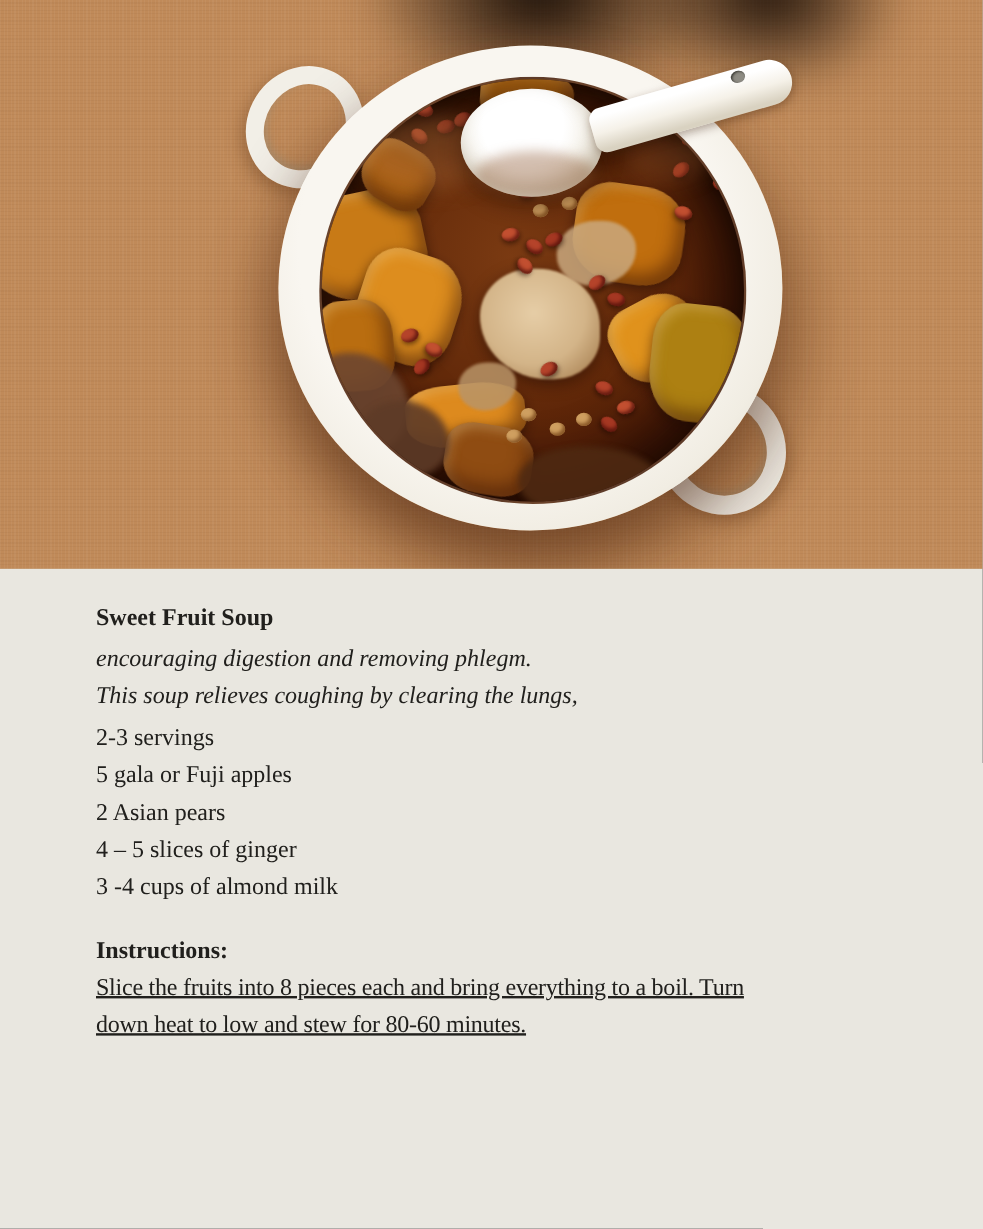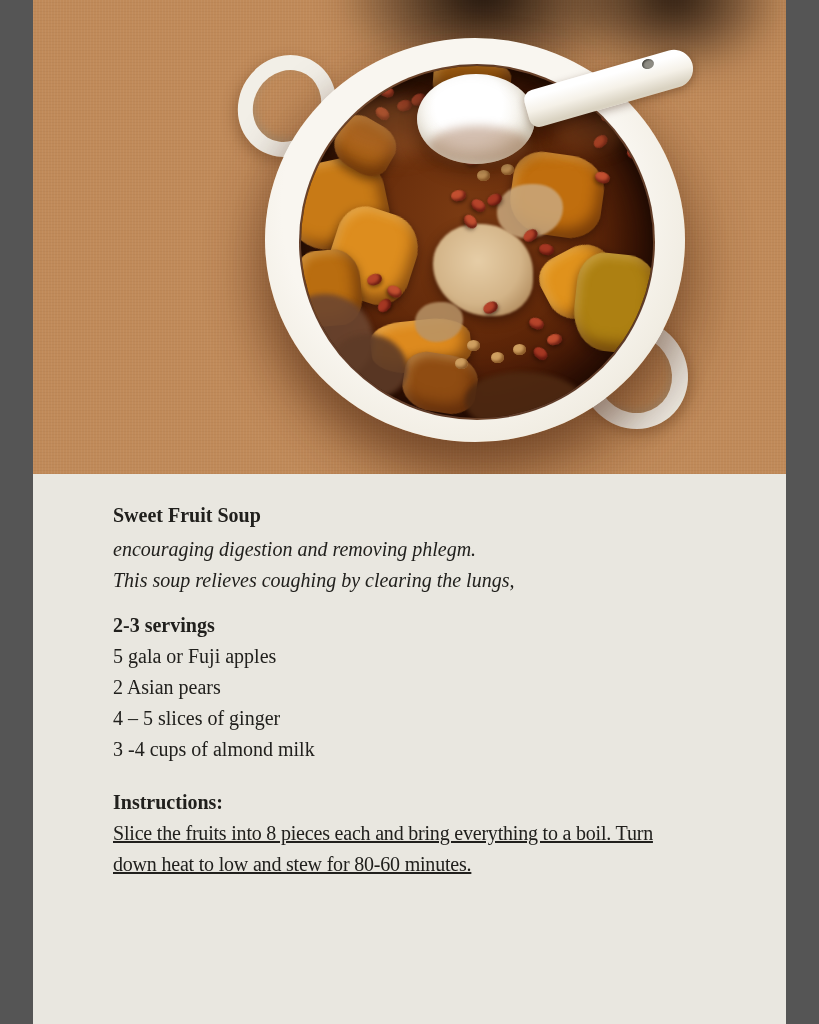--- a/index.html
+++ b/index.html
@@ -1,17 +1,17 @@
 <!DOCTYPE html>
 <html><head>
 <meta charset="utf-8">
 <style>
   html,body{margin:0;padding:0;background:#555;}
   .page{
-    position:relative;width:753px;height:1024px;margin:0 auto;
+    position:relative;width:819px;height:1024px;margin:0 auto;
     background:#e9e7e0;overflow:hidden;
     font-family:"Liberation Serif","DejaVu Serif",serif;
     color:#21201d;
   }
   
   .photo{
     position:absolute;left:0;top:0;width:819px;height:474px;
     background:#c08a59;overflow:hidden;
   }
   .photo *{position:absolute;}
@@ -85,21 +85,21 @@
   }
   .spoon-hole{
     left:609px;top:59px;width:12px;height:10px;border-radius:50%;
     background:#8e8c84;transform:rotate(-16deg);
     box-shadow:inset 1px 1px 2px rgba(40,40,35,.8);
   }
   
   .recipe{position:absolute;left:80px;top:474px;width:680px;}
   .title{font-weight:bold;font-size:20px;line-height:26px;margin-top:28px;}
   .desc{font-style:italic;font-size:20px;line-height:31px;margin-top:6px;}
-  .servings{font-weight:bold;font-size:20px;line-height:31px;margin-top:14px;}
+  .servings{font-weight:normal;font-size:20px;line-height:31px;margin-top:4px;}
   .ing-head{font-weight:bold;font-size:20px;line-height:31px;margin-top:48px;}
   .ing-line{font-size:20px;line-height:31px;}
   .ins-head{font-weight:bold;font-size:20px;line-height:31px;margin-top:22px;}
   .ins-line{font-size:20px;line-height:31px;letter-spacing:-0.2px;text-decoration:underline;}
   .footer{
     position:absolute;left:4px;right:4px;bottom:8px;
     display:flex;justify-content:space-between;
     font-size:20px;color:#353229;
   }
   .footer .fl{display:inline-block;transform:scaleX(.86);transform-origin:left bottom;}

